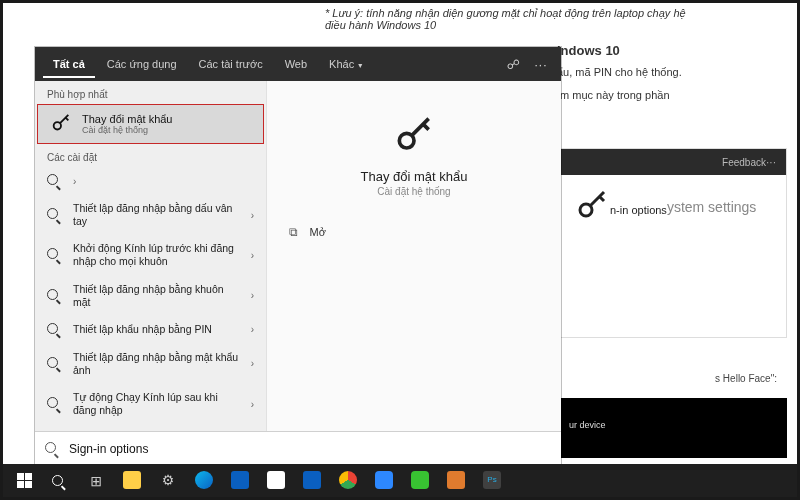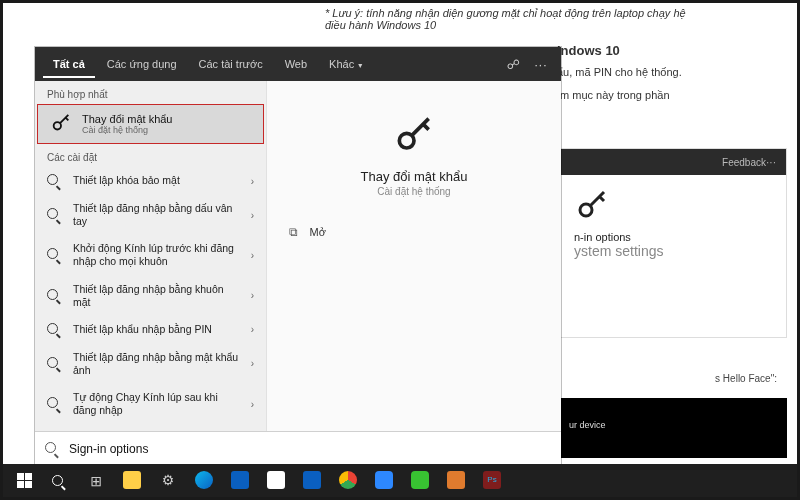--- a/index.html
+++ b/index.html
@@ -3,21 +3,21 @@
 <meta charset="utf-8">
 <style>
   *{box-sizing:border-box;margin:0;padding:0;font-family:"Segoe UI",Arial,sans-serif}
   body{width:800px;height:500px;overflow:hidden;background:#fff;position:relative;border:3px solid #1a1a1a}
   .bg-top{position:absolute;top:0;left:320px;right:100px;padding:4px 2px;font-size:11px;color:#333;font-style:italic}
   .bg-right{position:absolute;top:40px;right:10px;width:230px;font-size:11px;color:#333}
   .bg-right h3{font-size:13px;font-weight:700;margin-bottom:6px}
   .bg-right p{line-height:1.5;margin-bottom:6px}
   .bg-panel{position:absolute;top:145px;right:10px;width:228px;height:190px;background:#fff;border:1px solid #ddd}
   .bg-panel-hdr{height:26px;background:#2b2b2b;color:#bbb;font-size:10px;display:flex;justify-content:flex-end;align-items:center;padding:0 10px;}
-  .bg-panel-body{padding:14px;display:flex;flex-direction:column;align-items:flex-start}
+  .bg-panel-body{padding:14px;display:flex;flex-direction:row;align-items:center}
   .bg-panel-body svg{width:36px;height:36px;stroke:#222;fill:none;stroke-width:2}
   .bg-panel-body .t1{font-size:11px;margin-top:6px;color:#222;text-align:center}
   .bg-panel-body .t2{font-size:14px;color:#888;text-align:center}
   .bg-caption{position:absolute;right:20px;top:370px;font-size:10px;color:#444}
   .bg-blackstrip{position:absolute;right:10px;top:395px;width:228px;height:60px;background:#000;color:#ddd;font-size:9px;padding:22px 10px 0}
   .search-pop{position:absolute;left:32px;top:44px;width:526px;height:418px;background:#f7f7f7;display:flex;flex-direction:column;box-shadow:0 0 0 1px rgba(0,0,0,.25)}
   .sp-tabs{height:34px;background:#2e2e2e;display:flex;align-items:center;padding:0 8px;color:#cfcfcf;font-size:11px;gap:2px}
   .sp-tab{padding:8px 10px;cursor:pointer;color:#cfcfcf}
   .sp-tab.active{color:#fff;font-weight:600;border-bottom:2px solid #fff;padding-bottom:6px}
   .sp-tabs .spacer{flex:1}
@@ -103,21 +103,20 @@
         <div>
           <div class="bt">Thay đổi mật khẩu</div>
           <div class="bs">Cài đặt hệ thống</div>
         </div>
       </div>
 
       <div class="grp-label">Các cài đặt</div>
 
       <div class="srow">
         <span class="ric mag"></span>
-        <span class="rlabel">Thiết lập khóa bảo mật</span>
         <span class="chev">›</span>
       </div>
       <div class="srow">
         <span class="ric mag"></span>
         <span class="rlabel">Thiết lập đăng nhập bằng dấu vân tay</span>
         <span class="chev">›</span>
       </div>
       <div class="srow">
         <span class="ric mag"></span>
         <span class="rlabel">Khởi động Kính lúp trước khi đăng nhập cho mọi khuôn</span>
@@ -203,16 +202,16 @@
   <div class="titem app">
       <span class="dot" style="background:#2d88ff;border-radius:4px"></span>
     </div>
   <div class="titem app">
       <span class="dot" style="background:#38c232;border-radius:4px"></span>
     </div>
   <div class="titem app">
       <span class="dot" style="background:#e07b2e"></span>
     </div>
   <div class="titem app">
-      <span class="dot" style="background:#7f1d1d;color:#29abe2;font-size:8px;display:flex;align-items:center;justify-content:center">Ps</span>
+      <span class="dot" style="background:#404040;color:#29abe2;font-size:8px;display:flex;align-items:center;justify-content:center">Ps</span>
     </div>
   <div class="tb-spacer"></div>
 </div>
 
 </body></html>

